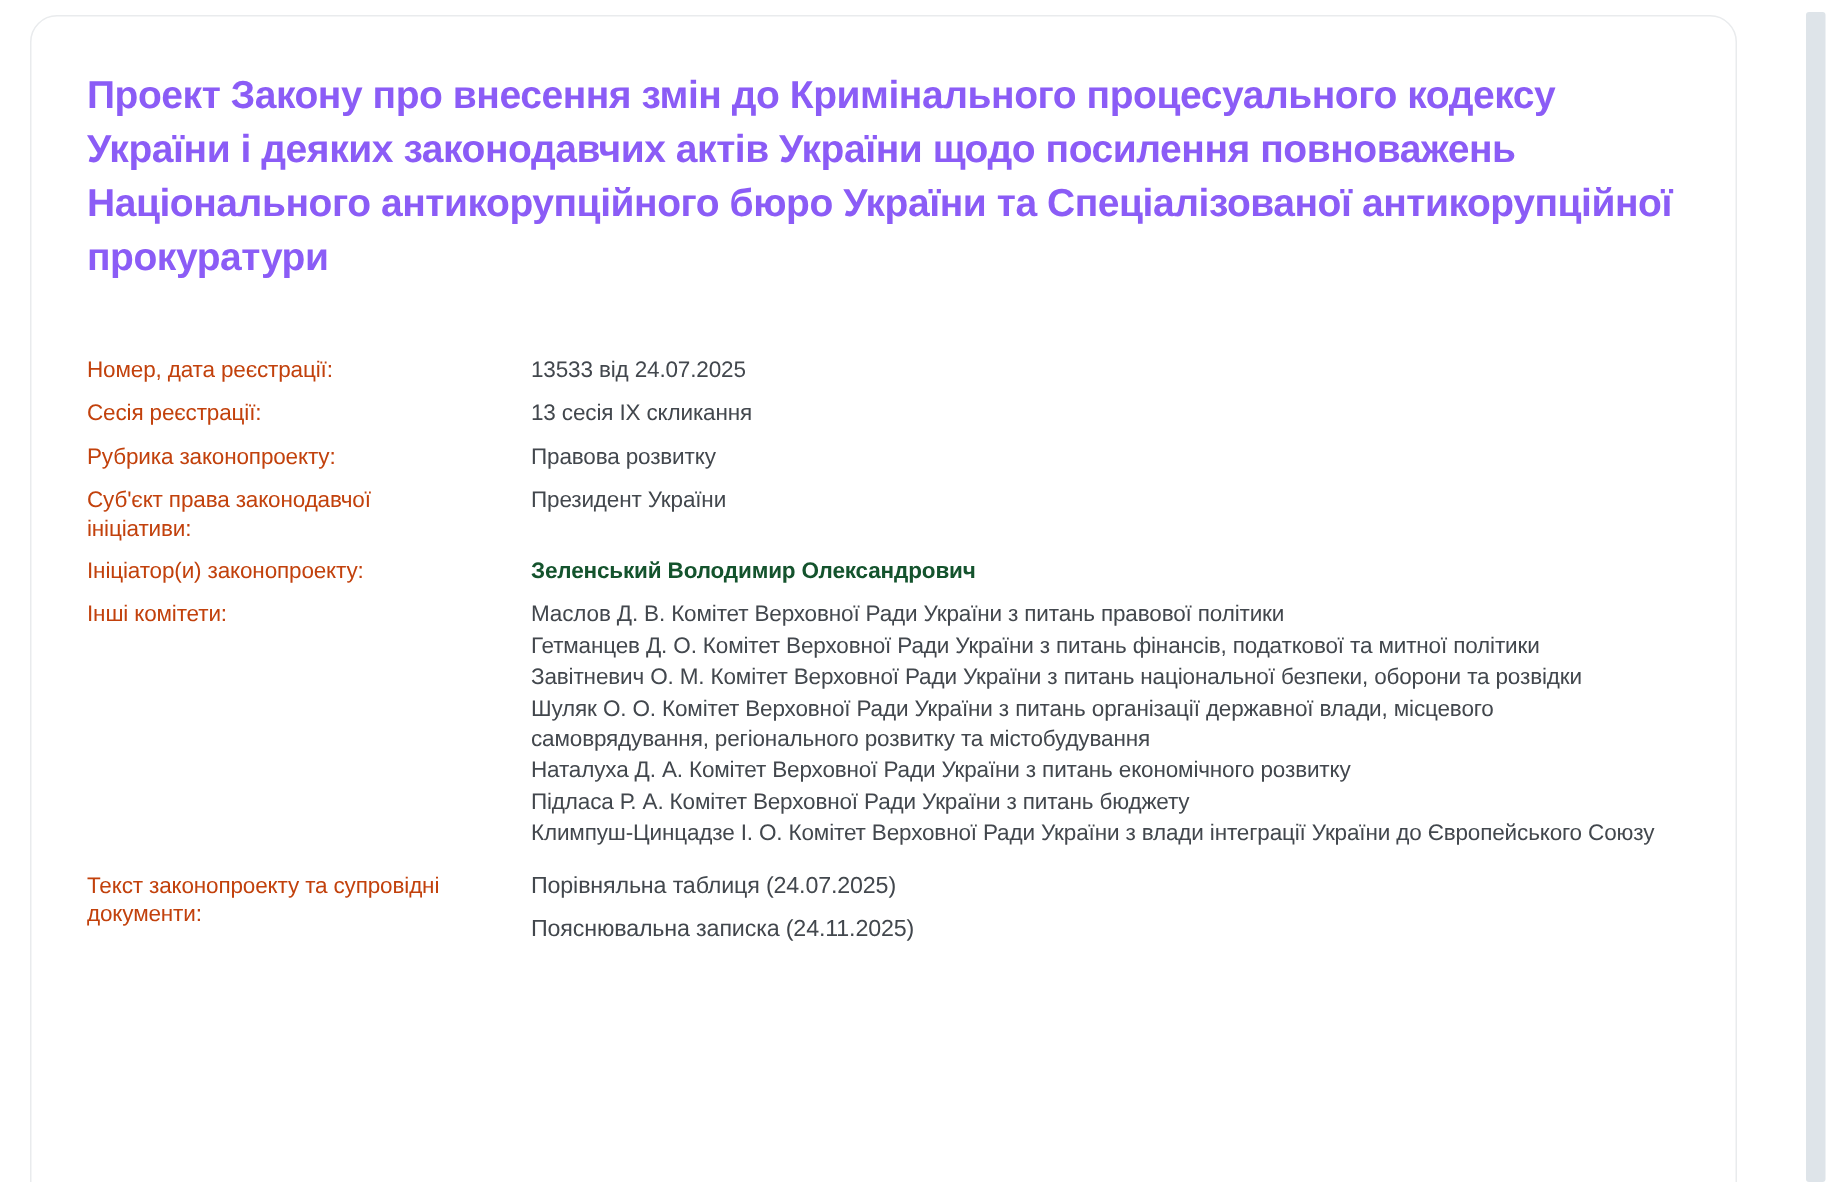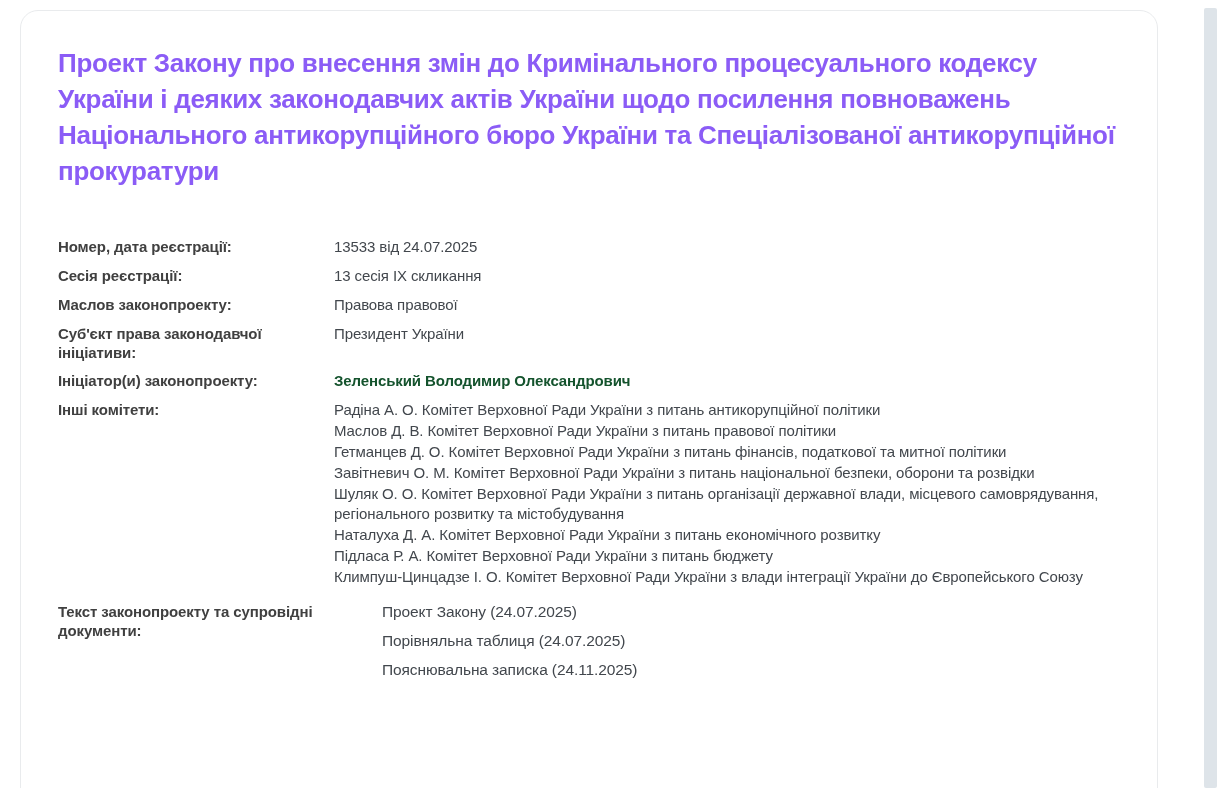--- a/index.html
+++ b/index.html
@@ -10,30 +10,30 @@
     background:#ffffff; border:1px solid #e9ebed; border-radius:18px;
     padding:34px 40px 60px 37px;
   }
   .page-title {
     max-width:1078px; font-size:26px; font-weight:bold; color:#8b5cf6;
     line-height:36px; letter-spacing:-0.3px; margin-bottom:48px;
   }
   .details { width:100%; }
   .row { display:flex; align-items:flex-start; margin-bottom:9px; }
   .label {
-    width:276px; flex:0 0 276px; font-size:15px; font-weight:bold;
-    color:#404040; line-height:19px; padding-right:18px; letter-spacing:-0.1px;
+    width:276px; flex:0 0 276px; font-size:15px; font-weight:normal;
+    color:#c2410c; line-height:19px; padding-right:18px; letter-spacing:-0.1px;
   }
   .value {
-    flex:1; font-size:15px; color:#42474d; line-height:20px; letter-spacing:-0.1px;
+    flex:1; font-size:15px; color:#42474d; line-height:20px; letter-spacing:-0.1px;margin-left:20px;
   }
   .value.bold { font-weight:bold; color:#14532d; }
   .committee-line { margin-bottom:1px; }
   .doc-line { margin-bottom:9px; font-size:15.5px; cursor:pointer; }
-  .row.docs-row { margin-top:14px;gap:48px; }
+  .row.docs-row { margin-top:14px; }
   .scroll-track {
     position:absolute; right:0; top:8px; width:13px; height:780px;
     background:#dee4e9; border-radius:2px;
   }
 </style>
 </head>
 <body>
 
 <div class="card">
 
@@ -45,53 +45,51 @@
       <div class="label">Номер, дата реєстрації:</div>
       <div class="value">13533 від 24.07.2025</div>
     </div>
 
     <div class="row">
       <div class="label">Сесія реєстрації:</div>
       <div class="value">13 сесія IX скликання</div>
     </div>
 
     <div class="row">
-      <div class="label">Маслов законопроекту:</div>
-      <div class="value">Правова правової</div>
+      <div class="label">Рубрика законопроекту:</div>
+      <div class="value">Правова розвитку</div>
     </div>
 
     <div class="row">
       <div class="label">Суб'єкт права законодавчої ініціативи:</div>
       <div class="value">Президент України</div>
     </div>
 
     <div class="row">
       <div class="label">Ініціатор(и) законопроекту:</div>
       <div class="value bold">Зеленський Володимир Олександрович</div>
     </div>
 
 
     <div class="row">
       <div class="label">Інші комітети:</div>
       <div class="value">
-        <div class="committee-line">Радіна А. О. Комітет Верховної Ради України з питань антикорупційної політики</div>
         <div class="committee-line">Маслов Д. В. Комітет Верховної Ради України з питань правової політики</div>
         <div class="committee-line">Гетманцев Д. О. Комітет Верховної Ради України з питань фінансів, податкової та митної політики</div>
         <div class="committee-line">Завітневич О. М. Комітет Верховної Ради України з питань національної безпеки, оборони та розвідки</div>
         <div class="committee-line">Шуляк О. О. Комітет Верховної Ради України з питань організації державної влади, місцевого самоврядування, регіонального розвитку та містобудування</div>
         <div class="committee-line">Наталуха Д. А. Комітет Верховної Ради України з питань економічного розвитку</div>
         <div class="committee-line">Підласа Р. А. Комітет Верховної Ради України з питань бюджету</div>
         <div class="committee-line">Климпуш-Цинцадзе І. О. Комітет Верховної Ради України з влади інтеграції України до Європейського Союзу</div>
       </div>
     </div>
 
     <div class="row docs-row">
       <div class="label">Текст законопроекту та супровідні документи:</div>
       <div class="value">
-        <div class="doc-line">Проект Закону (24.07.2025)</div>
         <div class="doc-line">Порівняльна таблиця (24.07.2025)</div>
         <div class="doc-line">Пояснювальна записка (24.11.2025)</div>
 
       </div>
     </div>
 
   </div>
 </div>
 
 <div class="scroll-track"></div>

